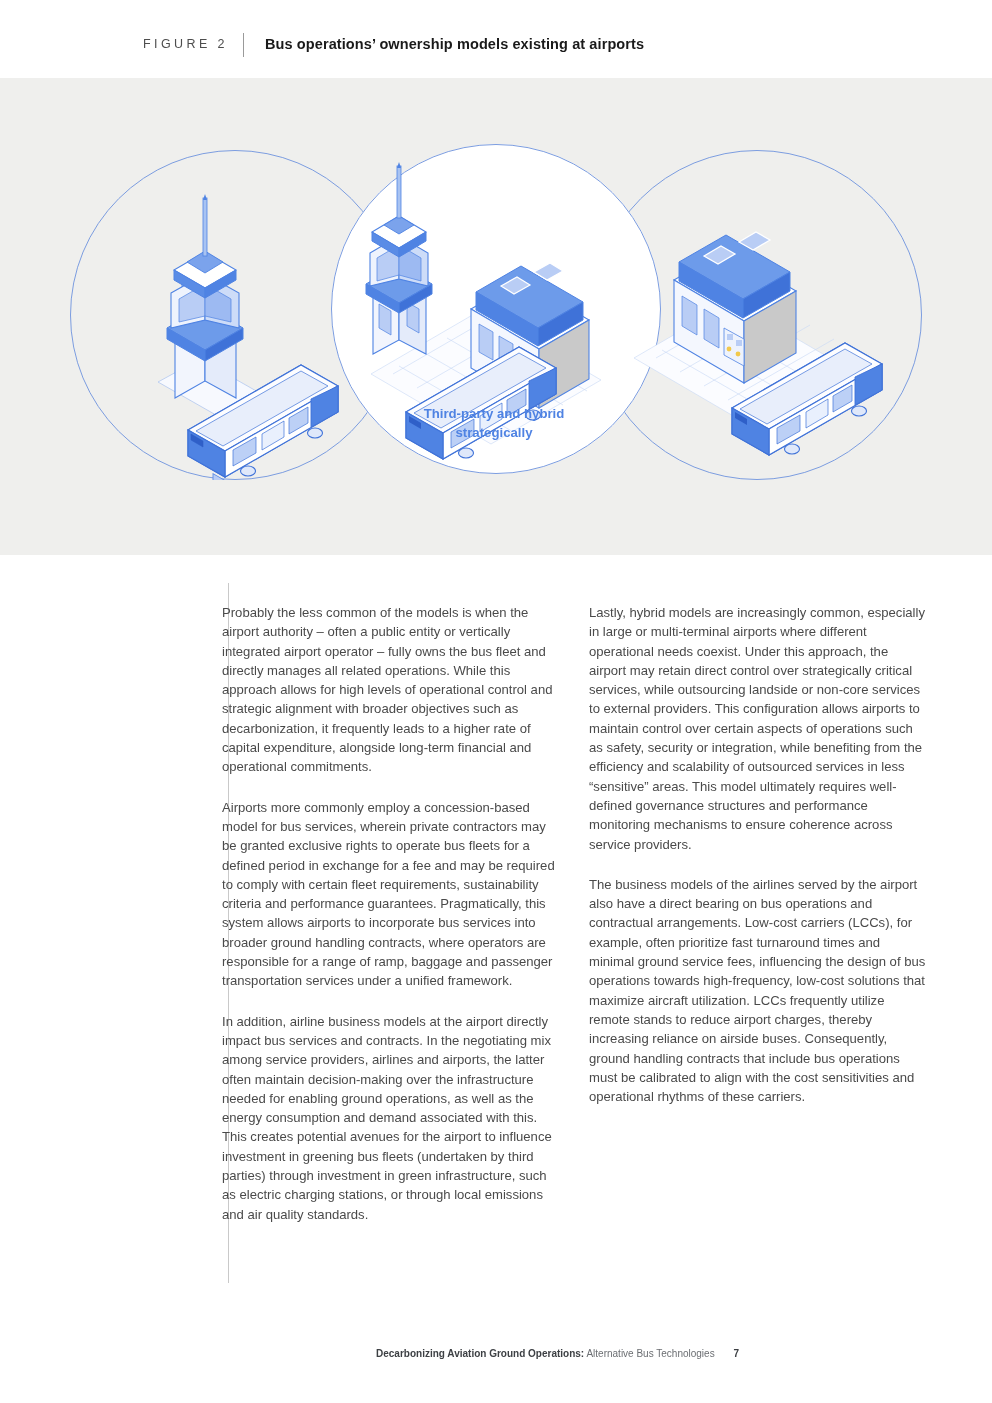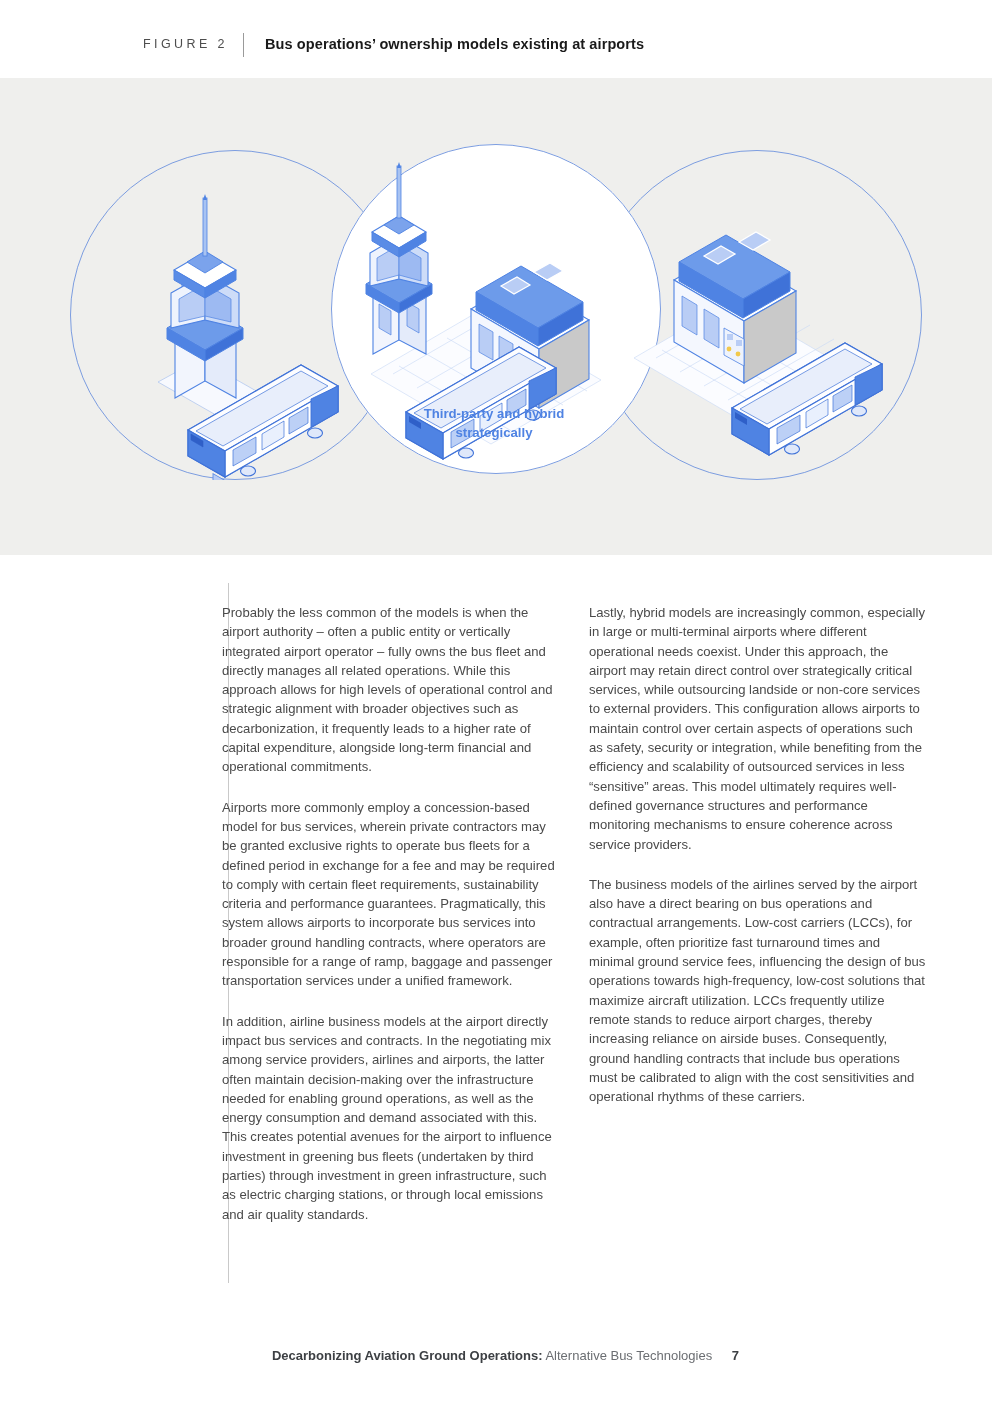--- a/index.html
+++ b/index.html
@@ -133,21 +133,21 @@
 
   
   .footer {
     position: absolute;
     left: 0;
     top: 1348px;
     width: 801px;
     text-align: right;
     padding-right: 62px;
     box-sizing: border-box;
-    font-size: 13px;
+    font-size: 10px;
     color: #55585c;
     white-space: nowrap;
   }
   .footer .f-bold { font-weight: 700; color: #3d4044; }
   .footer .f-reg  { font-weight: 400; color: #6b6e72; }
   .footer .f-page { font-weight: 700; color: #3d4044; margin-left: 16px; }
 </style>
 </head>
 <body>
 

